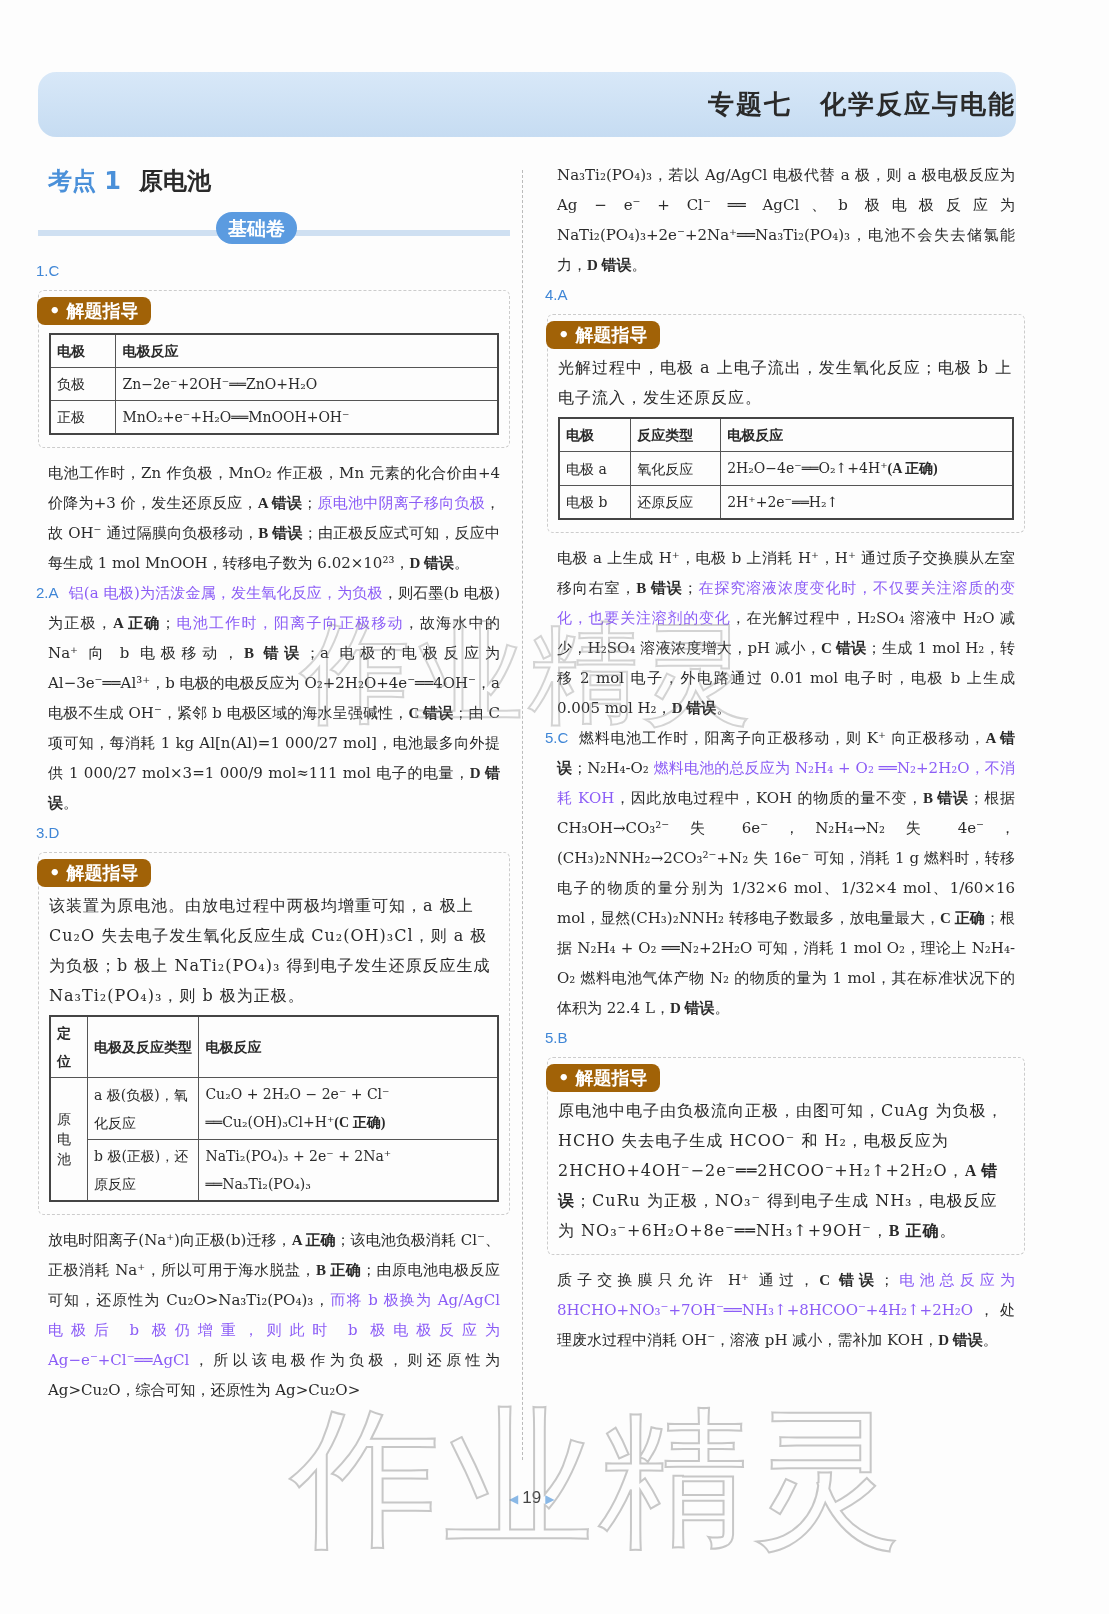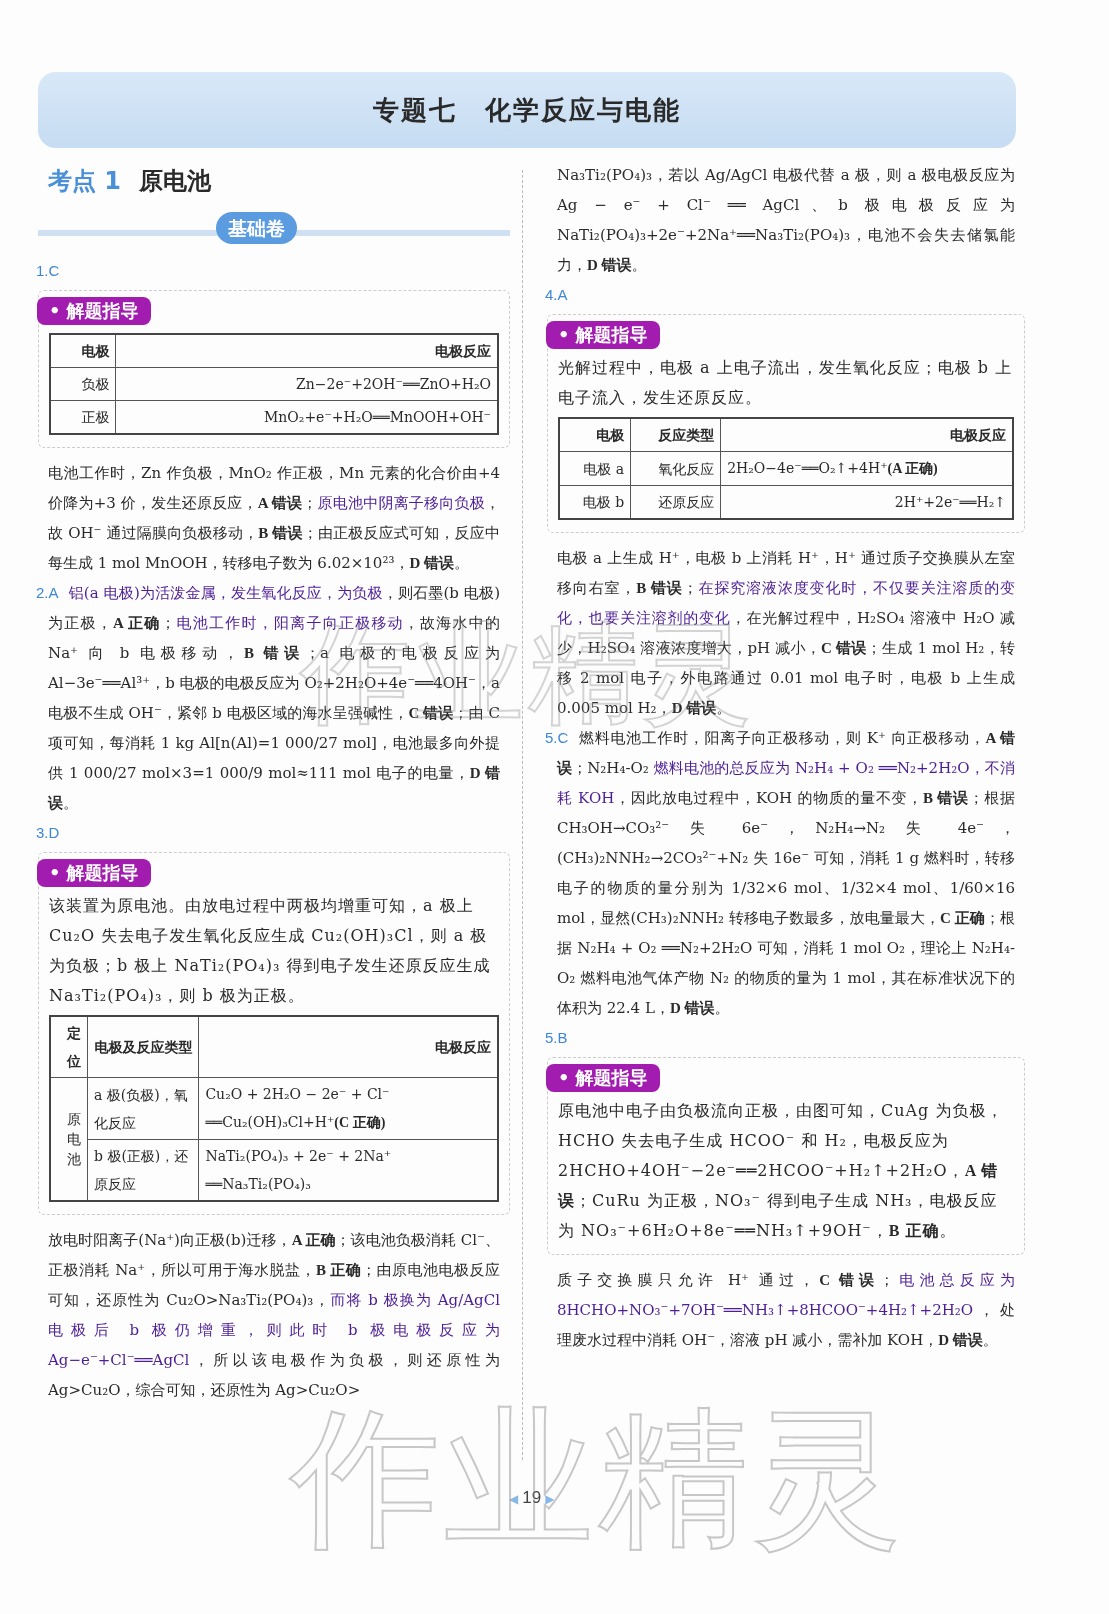--- a/index.html
+++ b/index.html
@@ -1,52 +1,52 @@
 <!DOCTYPE html>
 <html><head>
 <meta charset="utf-8">
 <style>
   html, body { margin:0; padding:0; }
   body {
     width:1109px; height:1614px; background:#fdfdfd; position:relative; overflow:hidden;
     font-family:"DejaVu Serif","Liberation Serif",serif; color:#2a2a2a;
   }
   .banner {
-    position:absolute; left:38px; top:72px; width:978px; height:76px;
+    position:absolute; left:38px; top:72px; width:978px; height:65px;
     background:linear-gradient(180deg,#d8e8f8 0%,#c6dcf2 100%);
-    border-radius:18px; display:flex; align-items:center; justify-content:center;
+    border-radius:18px; display:flex; align-items:center; justify-content:flex-end;
   }
   .banner-title {
     font-family:"DejaVu Sans","Liberation Sans",sans-serif; font-weight:bold;
     font-size:26px; color:#2a2a2a; letter-spacing:2px; word-spacing:18px;
   }
   .col { position:absolute; top:160px; font-size:15px; line-height:30px; }
   .col-left { left:48px; width:452px; }
   .col-right { left:557px; width:458px; }
   .divider { position:absolute; left:522px; top:170px; height:1290px; border-left:1px dashed #bbb; }
   .kaodian { text-align:left; margin-top:6px; height:44px;
     font-family:"DejaVu Sans","Liberation Sans",sans-serif; font-weight:bold; font-size:24px; }
   .kaodian .num { color:#4a90d9; margin-right:18px; }
   .jichu-wrap { position:relative; height:40px; margin:0 -10px 6px -10px; }
   .jichu-line { position:absolute; left:0; right:0; top:20px; height:6px; background:#cfe0f2; }
   .jichu { position:absolute; left:178px; top:2px; padding:0 12px; height:32px; line-height:32px;
     background:#5b9be0; color:#fff; font-family:"DejaVu Sans","Liberation Sans",sans-serif;
     font-weight:bold; font-size:19px; border-radius:16px; }
   .ans { font-family:"Liberation Sans","DejaVu Sans",sans-serif; color:#3f86d6; font-size:15px; margin-left:-12px; }
   .guide { border:1px dashed #ccc; border-radius:6px; margin:4px -10px 10px -10px; padding:6px 10px 8px 10px; position:relative; }
-  .guide-badge { display:inline-block; background:#a21caf; color:#fff; font-family:"DejaVu Sans","Liberation Sans",sans-serif;
+  .guide-badge { display:inline-block; background:#a16207; color:#fff; font-family:"DejaVu Sans","Liberation Sans",sans-serif;
     font-weight:bold; font-size:18px; padding:0 12px; height:28px; line-height:28px; border-radius:8px; margin:-16px 0 4px -12px; }
   .guide-badge::before { content:"•"; margin-right:6px; }
   .guide p { margin:0; letter-spacing:1px; font-size:16px; }
   table { border-collapse:collapse; width:100%; border:2px solid #444; font-size:14px; margin:4px 0; }
-  th, td { border:1px solid #555; padding:2px 6px; text-align:right; line-height:28px; }
+  th, td { border:1px solid #555; padding:2px 6px; text-align:left; line-height:28px; }
   th { font-family:"DejaVu Sans","Liberation Sans",sans-serif; font-weight:bold; font-size:14px; }
   td.left { text-align:left; }
   p.body { margin:0; text-align:justify; }
-  .blue { color:#4c1d95; }
+  .blue { color:#8b5cf6; }
   .bold { font-family:Liberation Serif, serif; font-weight:bold; }
   .page-num { position:absolute; left:505px; top:1488px; font-family:"Liberation Sans",sans-serif; font-size:17px; color:#444; }
   .page-num .arr { color:#8ab8e6; font-size:12px; margin:0 4px; }
   .watermark { position:absolute; left:290px; top:1380px; font-family:"DejaVu Sans",sans-serif; font-size:150px;
     color:transparent; -webkit-text-stroke:2px #888; opacity:.45; letter-spacing:4px; pointer-events:none; }
   .watermark2 { position:absolute; left:300px; top:600px; font-family:"DejaVu Sans",sans-serif; font-size:110px;
     color:transparent; -webkit-text-stroke:2px #888; opacity:.35; letter-spacing:4px; pointer-events:none; }
 </style>
 </head>
 <body>

